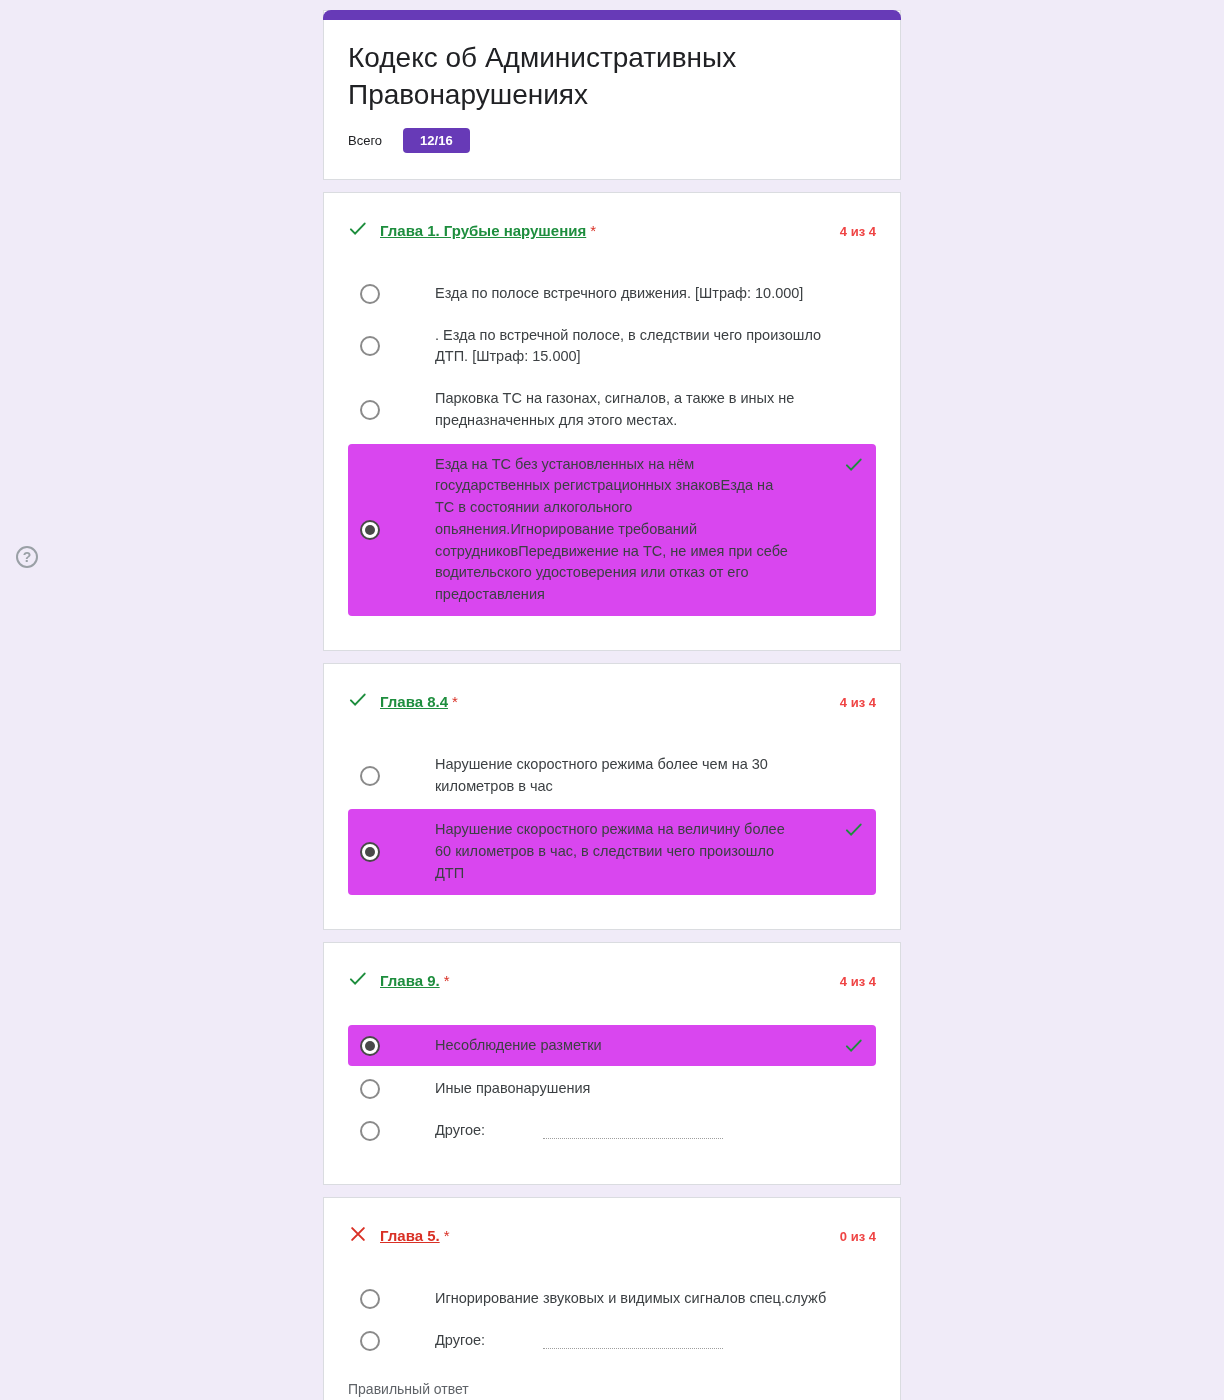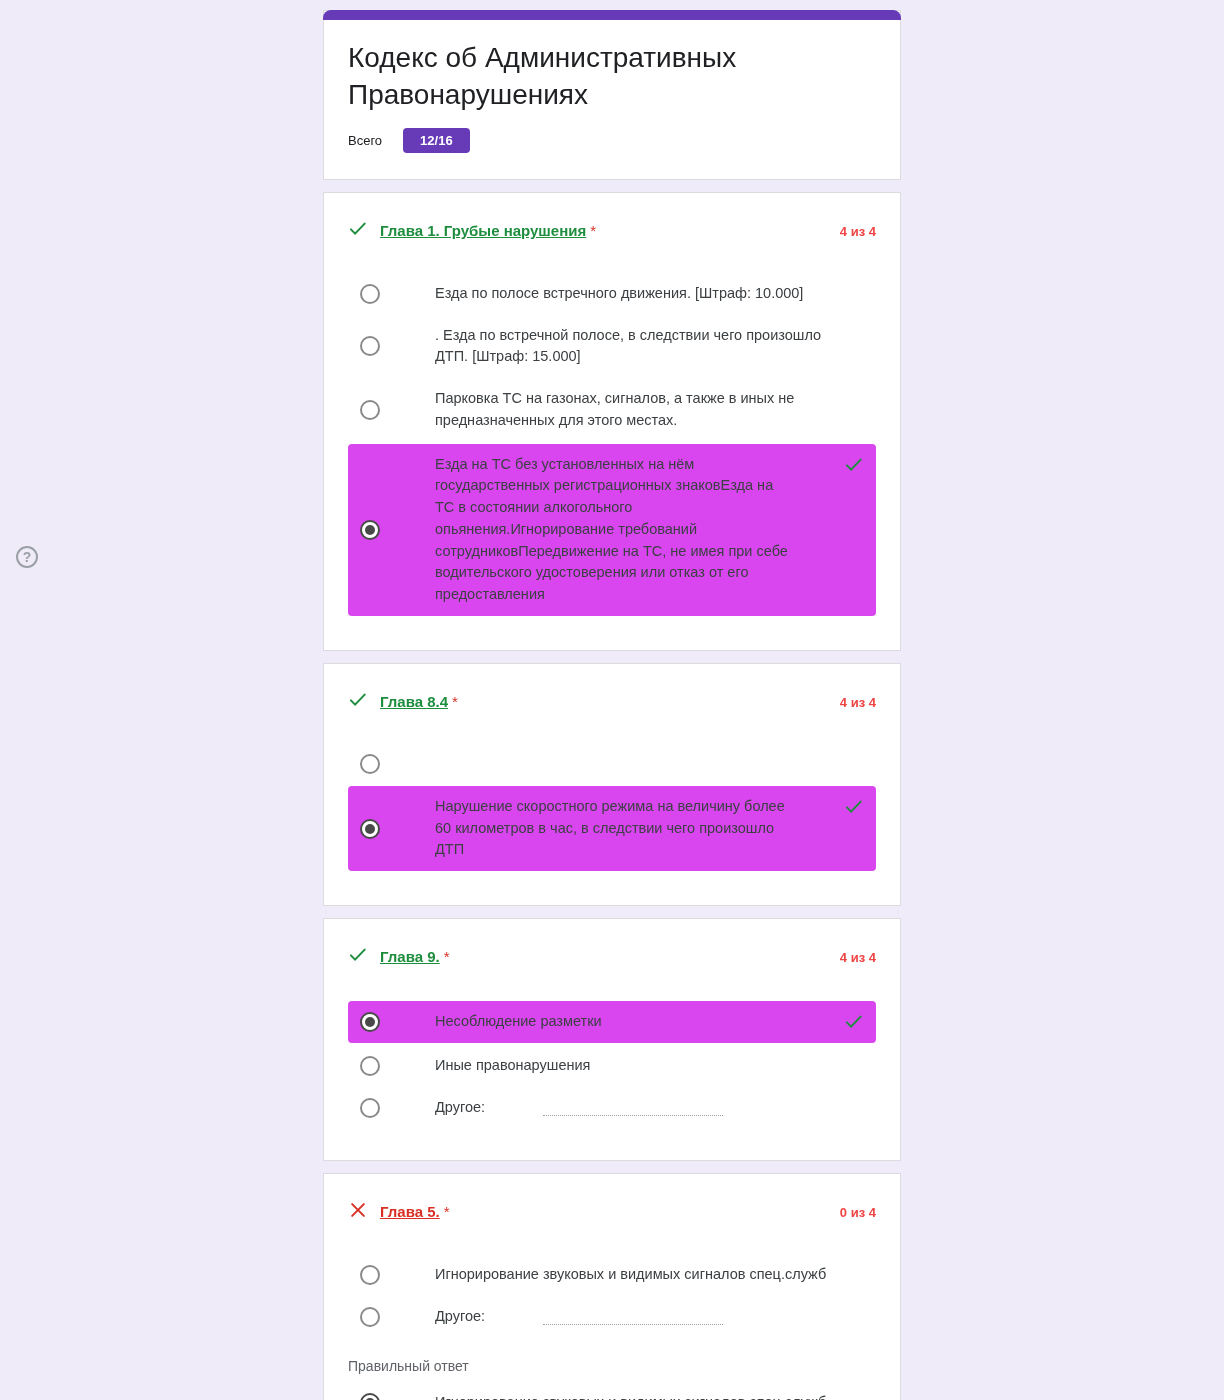--- a/index.html
+++ b/index.html
@@ -170,20 +170,21 @@
     <div class="q-header">
       <svg class="q-result-icon" viewBox="0 0 24 24">
           <use href="#icon-check"></use>
         </svg>
       <a class="q-title correct">Глава 8.4</a>
       <span class="required">*</span>
       <span class="q-score">4 из 4</span>
     </div>
     <div class="opt">
       <span class="radio"></span>
+      <span class="opt-label">Нарушение скоростного режима более чем на 30 километров в час</span>
     </div>
     <div class="opt correct-bg">
       <span class="radio checked"></span>
       <span class="opt-label">Нарушение скоростного режима на величину более 60 километров в час, в следствии чего произошло ДТП</span>
       <svg class="opt-feedback-icon" viewBox="0 0 24 24">
           <use href="#icon-check"></use>
         </svg>
     </div>
   </div>
 

